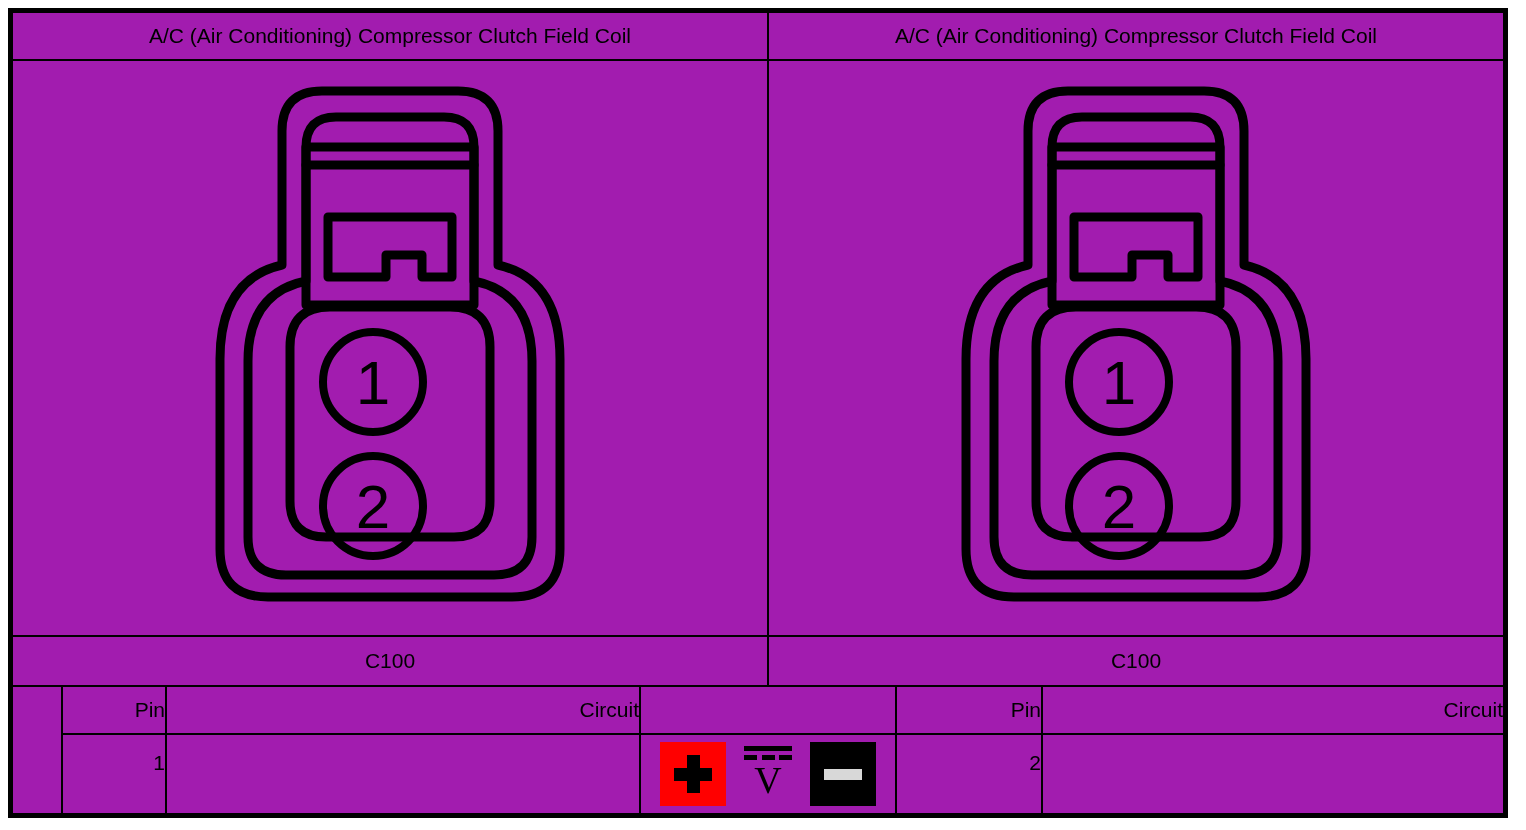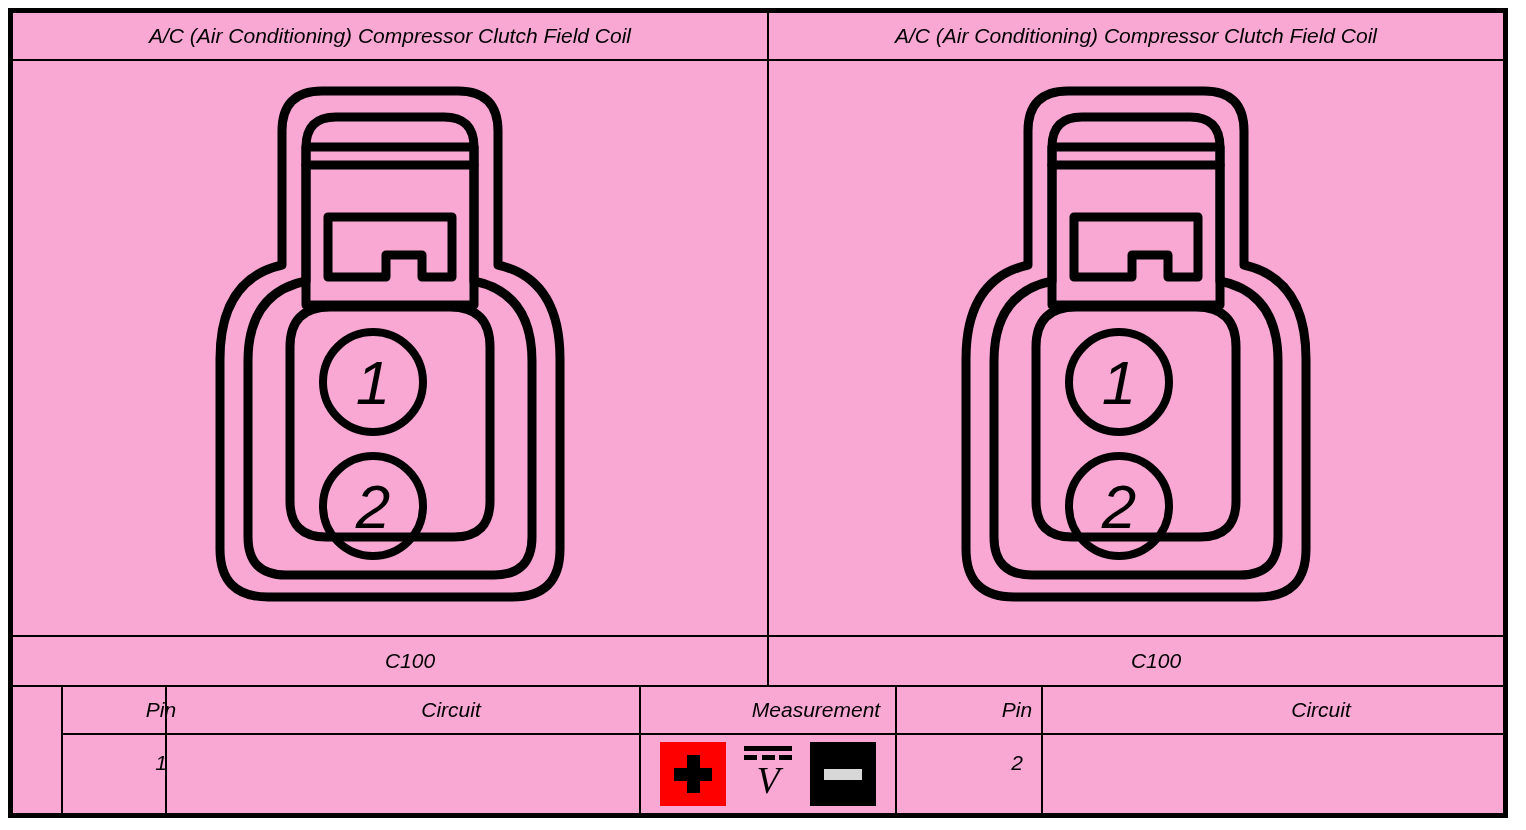--- a/index.html
+++ b/index.html
@@ -16,22 +16,21 @@
   }
 
   #sheet {
     position: absolute;
     left: 8px;
     top: 8px;
     width: 1500px;
     height: 810px;
     border: 5px solid #000000;
     box-sizing: border-box;
-    background: #f9a8d4;
-    font-style: italic;
+    background: #a21caf;
   }
 
   
   .hline {
     position: absolute;
     left: 0;
     background: #000000;
     height: 2px;
   }
   .vline {
@@ -85,39 +84,37 @@
     top: 624px;
     height: 48px;
   }
   .cid-cell {
     position: absolute;
     top: 0;
     height: 48px;
     line-height: 48px;
     text-align: center;
     font-size: 21px;
-    margin-left: 20px;
   }
   .cid-cell.left  { left: 0px;   width: 754px; }
   .cid-cell.right { left: 756px; width: 734px; }
 
   
   .tbl {
     position: absolute;
     left: 0;
     top: 674px;
     width: 100%;
     height: 126px;
   }
   .cell {
     position: absolute;
-    text-align: center;
+    text-align: right;
     font-size: 21px;
     box-sizing: border-box;
-    margin-left: 48px;
   }
   .cell.head {
     top: 0;
     height: 46px;
     line-height: 46px;
   }
   .cell.body {
     top: 48px;
     height: 78px;
     line-height: 56px;
@@ -247,21 +244,20 @@
     <div class="cid-cell right">C100</div>
   </div>
   <div class="hline" style="top:672px; width:100%;"></div>
 
   <div class="vline" style="left:754px; top:0; height:674px;"></div>
 
   <div class="tbl">
 
     <div class="cell head col-pin-l">Pin</div>
     <div class="cell head col-circ-l">Circuit</div>
-    <div class="cell head col-meas">Measurement</div>
     <div class="cell head col-pin-r">Pin</div>
     <div class="cell head col-circ-r">Circuit</div>
 
     <div class="cell body col-pin-l">1</div>
     <div class="cell body col-pin-r">2</div>
 
     <div class="meas-icons">
       <div class="icon-box plus">
         <span class="glyph-plus-h"></span>
         <span class="glyph-plus-v"></span>

